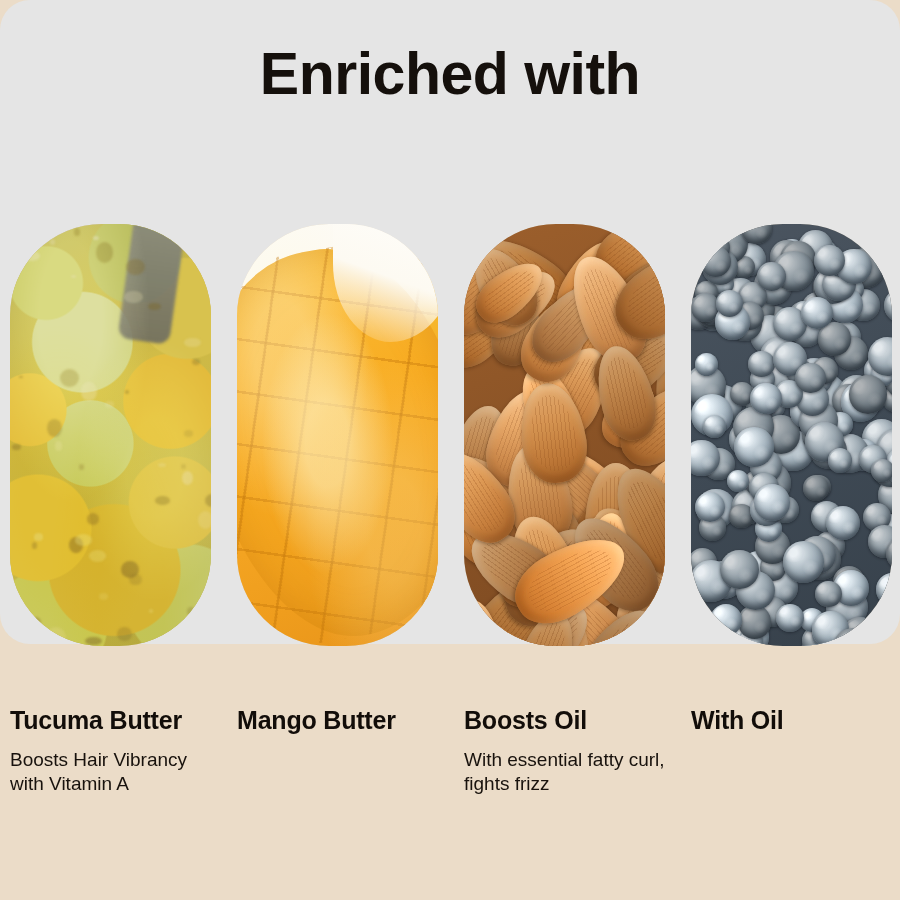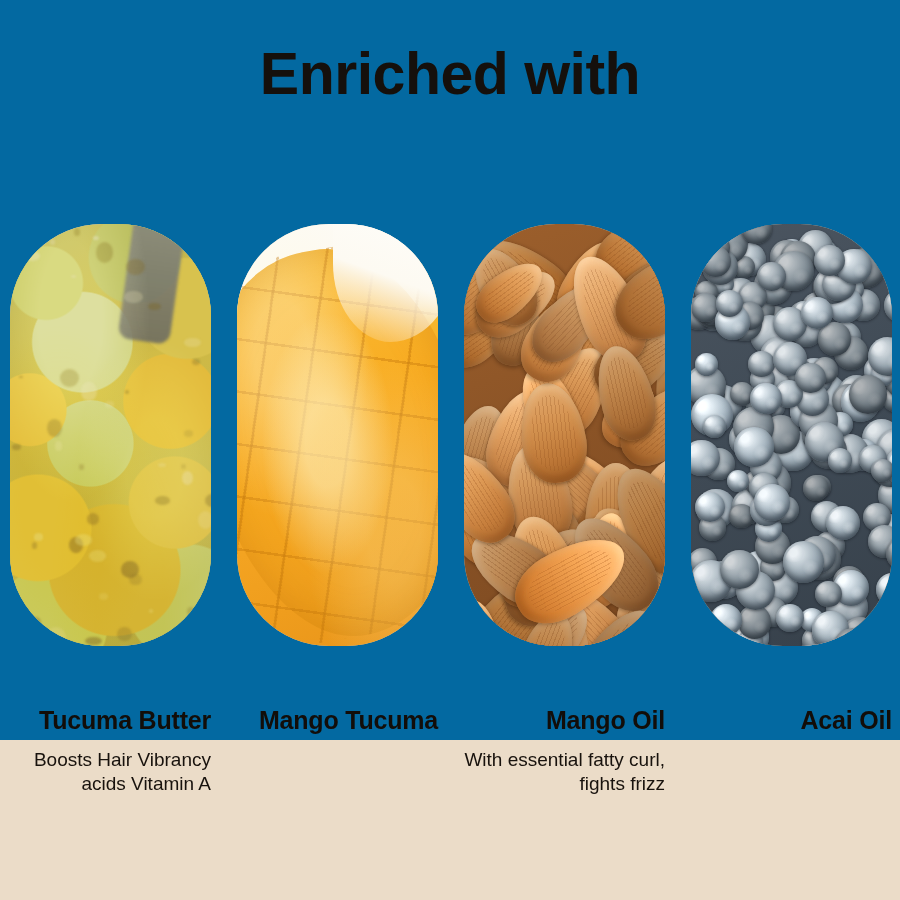--- a/index.html
+++ b/index.html
@@ -10,23 +10,24 @@
     width: 900px;
     height: 900px;
     background: #ebdcc8;
     font-family: "Liberation Sans", sans-serif;
     overflow: hidden;
     position: relative;
   }
   .page {
     position: relative;
     width: 900px;
-    height: 740px;
-    background: #0369a1;
+    height: 644px;
+    background: #e5e5e5;
     box-sizing: border-box;
+    border-radius: 30px;
   }
 
   
   .title {
     position: absolute;
     top: 44px;
     left: 0;
     width: 900px;
     text-align: center;
     font-size: 59px;
@@ -195,21 +196,21 @@
     position: absolute;
     top: 706px;
     left: 10px;
     width: 880px;
     display: flex;
     gap: 26px;
   }
   .caption {
     width: 201px;
     flex: 0 0 auto;
-    text-align: right;
+    text-align: left;
   }
   .caption .name {
     font-size: 25px;
     font-weight: 700;
     color: #120d09;
     line-height: 1.18;
     letter-spacing: -0.2px;
     white-space: nowrap;
   }
   .caption .desc {
@@ -559,31 +560,31 @@
           <div class="berry" style="width: 36.2669px; height: 36.2669px; left: 62.7207px; top: 260.32px; filter: brightness(1.11);"></div>
         </div>
     </div>
 
   </div>
 
   <div class="captions">
 
     <div class="caption">
       <div class="name">Tucuma Butter</div>
-      <div class="desc">Boosts Hair Vibrancy acids Vitamin A</div>
+      <div class="desc">Boosts Hair Vibrancy with Vitamin A</div>
     </div>
 
     <div class="caption">
-      <div class="name">Mango Tucuma</div>
+      <div class="name">Mango Butter</div>
     </div>
 
     <div class="caption">
-      <div class="name">Mango Oil</div>
+      <div class="name">Boosts Oil</div>
       <div class="desc">With essential fatty curl, fights frizz</div>
     </div>
 
     <div class="caption">
-      <div class="name">Acai Oil</div>
+      <div class="name">With Oil</div>
     </div>
 
   </div>
 
 </div>
 
 </body></html>

